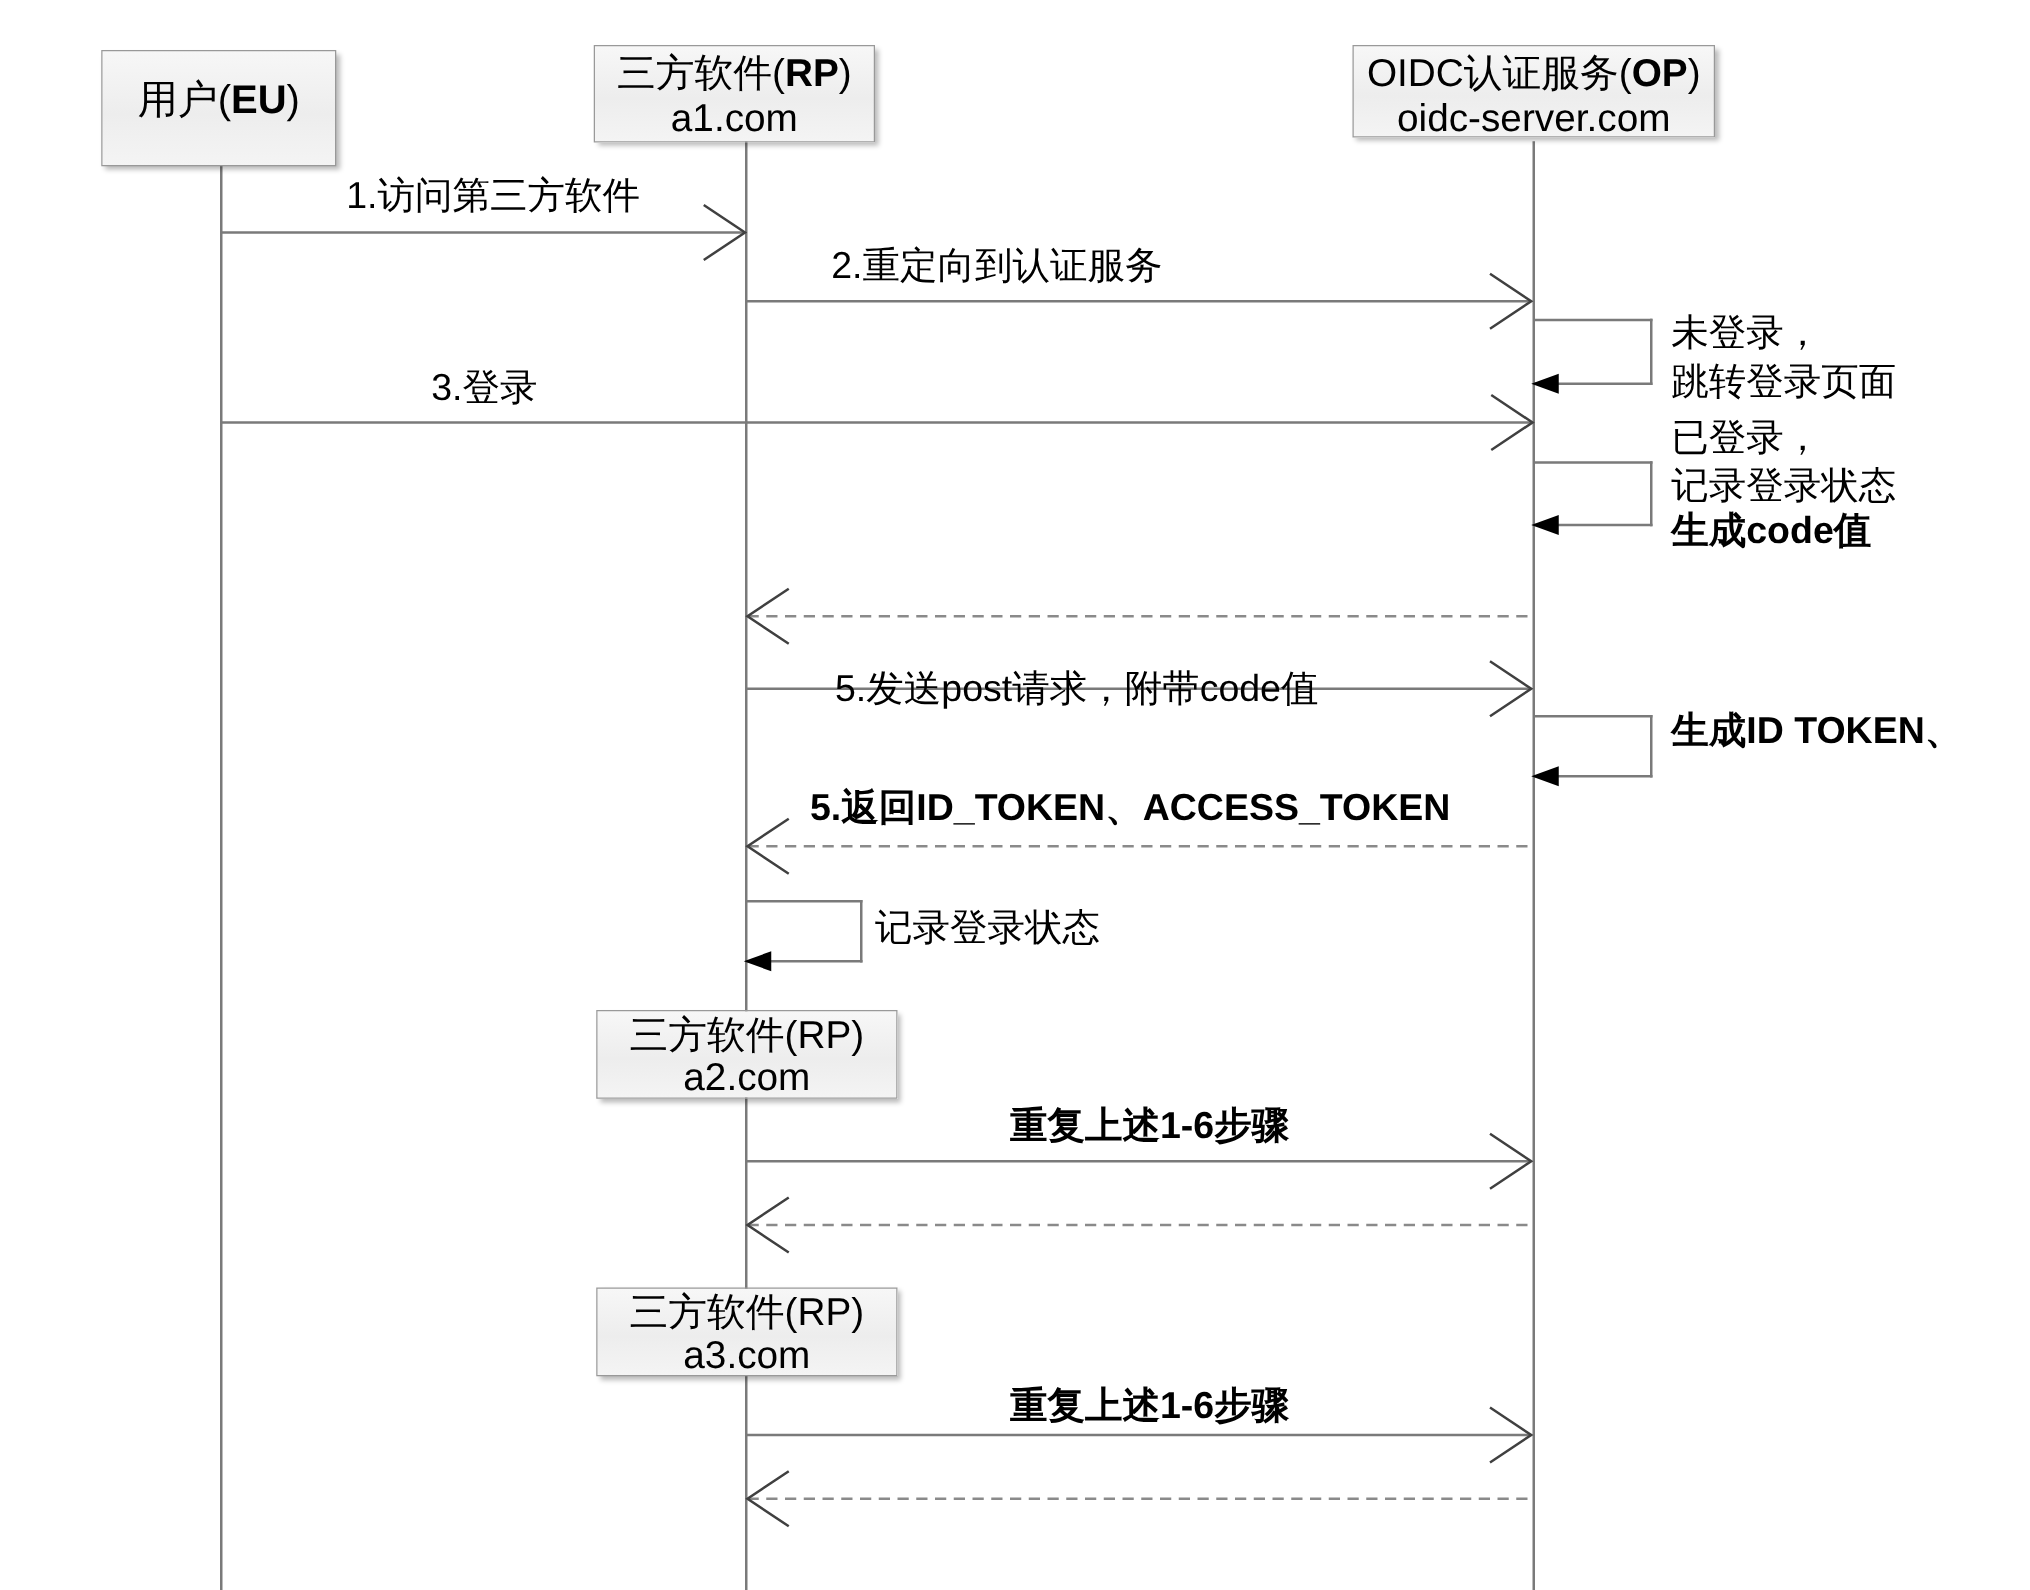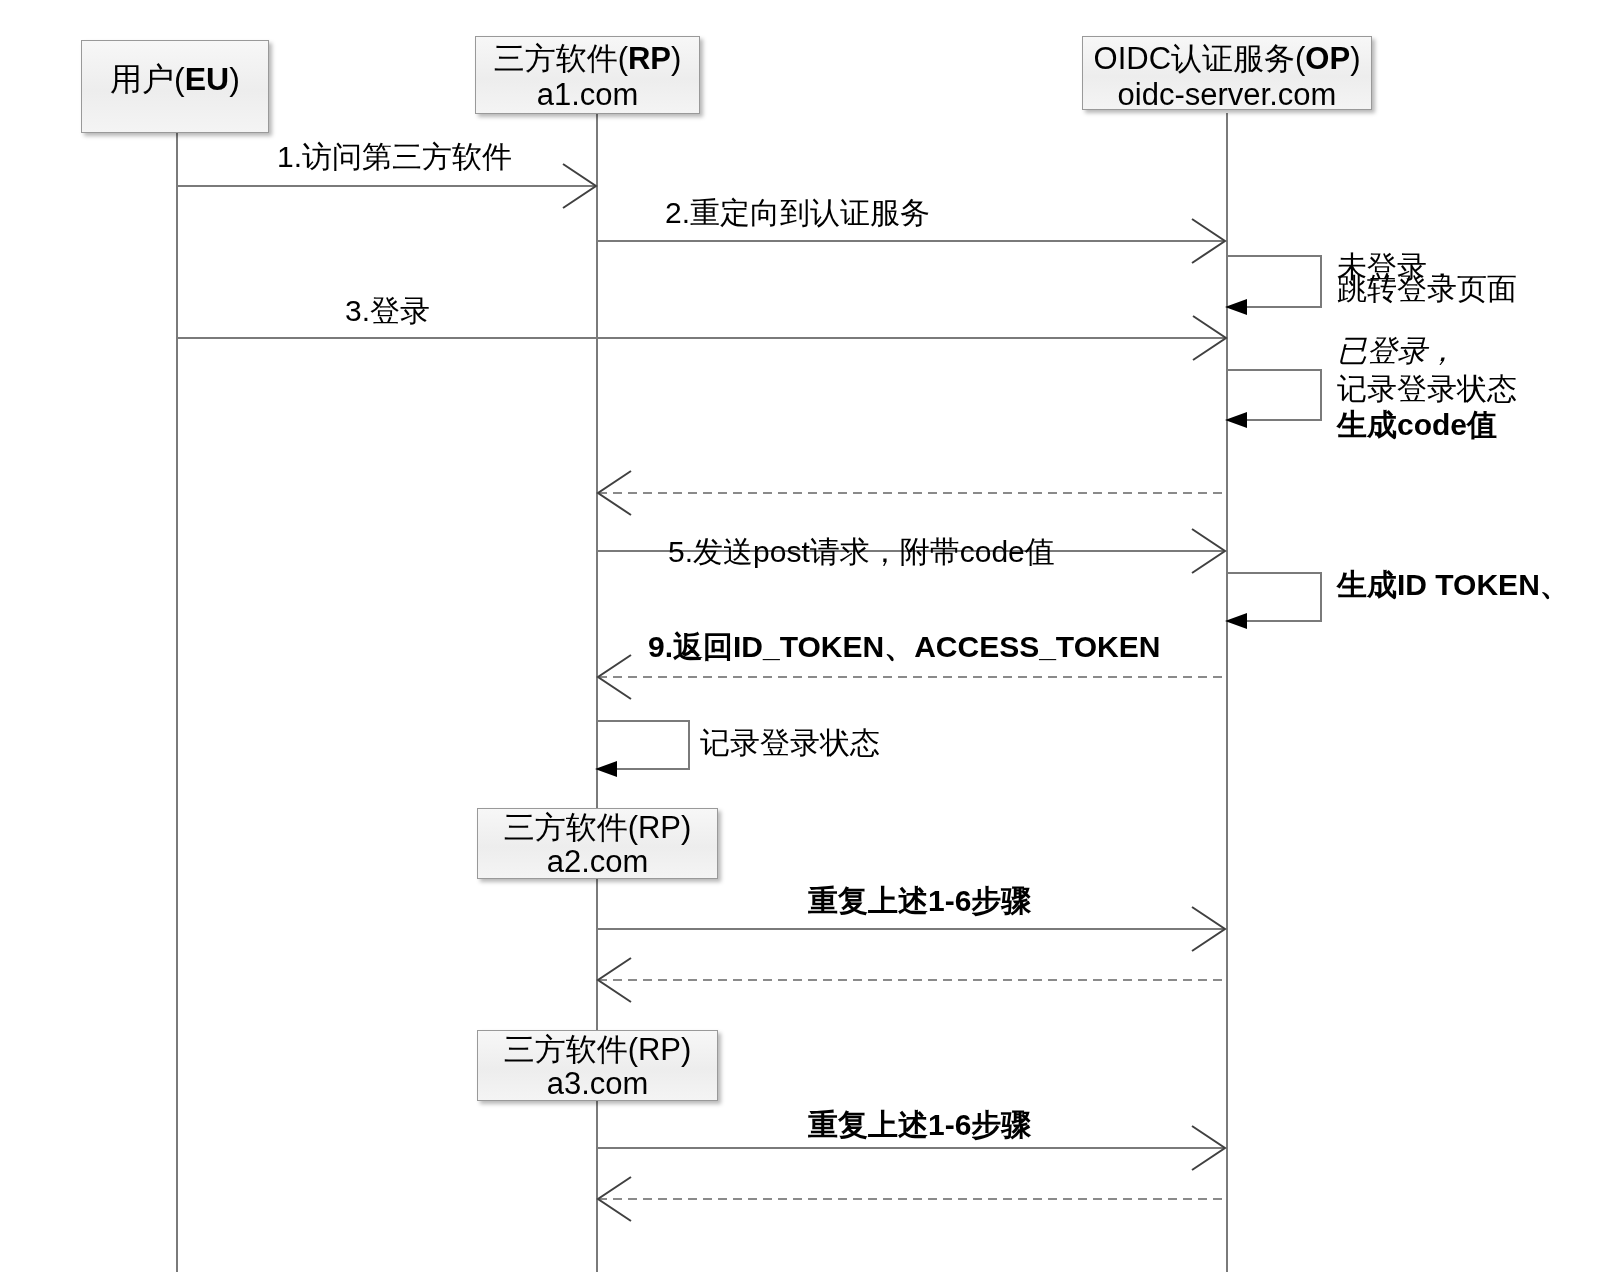--- a/index.html
+++ b/index.html
@@ -41,23 +41,23 @@
   }
   .loop1{left:1227px;top:255px;width:95px;height:53px;}
   .loop2{left:1227px;top:369px;width:95px;height:52px;}
   .loop3{left:1227px;top:572px;width:95px;height:50px;}
   .loop4{left:597px;top:720px;width:93px;height:50px;}
   
   .lbl{position:absolute;font-size:30px;white-space:nowrap;z-index:2;line-height:34px;}
   .lbl-m1{left:277px;top:140px;}
   .lbl-m2{left:665px;top:196px;}
   .lbl-n1a{left:1337px;top:250px;text-align:center;}
-  .lbl-n1b{left:1337px;top:272px;}
+  .lbl-n1b{left:1337px;top:289px;}
   .lbl-m3{left:345px;top:294px;}
-  .lbl-n2a{left:1337px;top:334px;font-style:italic;}
+  .lbl-n2a{left:1337px;top:334px;}
   .lbl-n2b{left:1337px;top:372px;}
   .lbl-n2c{left:1337px;top:408px;font-weight:700;}
   .lbl-m4{left:670px;top:448px;}
   .lbl-m5{left:668px;top:503px;margin-top:32px;}
   .lbl-n3a{left:1337px;top:568px;font-weight:700;}
   .lbl-n3b{left:1337px;top:605px;font-weight:700;}
   .lbl-m6{left:648px;top:630px;font-weight:700;}
   .lbl-n4{left:700px;top:726px;}
   .lbl-r1{left:808px;top:884px;font-weight:700;}
   .lbl-r2{left:808px;top:1108px;font-weight:700;}
@@ -142,21 +142,21 @@
       <span class="tri"></span>
     </div>
   <div class="loop loop4">
       <span class="tri"></span>
     </div>
 
   <div class="lbl lbl-m1">1.访问第三方软件</div>
   <div class="lbl lbl-m2">2.重定向到认证服务</div>
   <div class="lbl lbl-m3">3.登录</div>
   <div class="lbl lbl-m5">5.发送post请求，附带code值</div>
-  <div class="lbl lbl-m6">9.返回ID_TOKEN、ACCESS_TOKEN</div>
+  <div class="lbl lbl-m6">5.返回ID_TOKEN、ACCESS_TOKEN</div>
   <div class="lbl lbl-r1">重复上述1-6步骤</div>
   <div class="lbl lbl-r2">重复上述1-6步骤</div>
 
   <div class="lbl lbl-n1a">未登录，</div>
   <div class="lbl lbl-n1b">跳转登录页面</div>
   <div class="lbl lbl-n2a">已登录，</div>
   <div class="lbl lbl-n2b">记录登录状态</div>
   <div class="lbl lbl-n2c">生成code值</div>
   <div class="lbl lbl-n3a">生成ID TOKEN、</div>
   <div class="lbl lbl-n4">记录登录状态</div>

